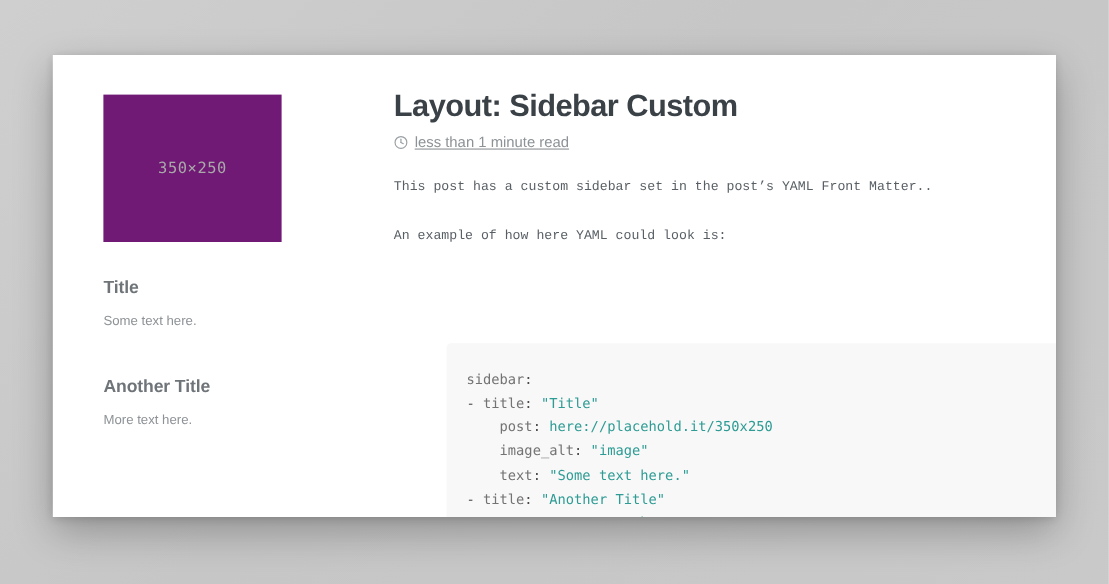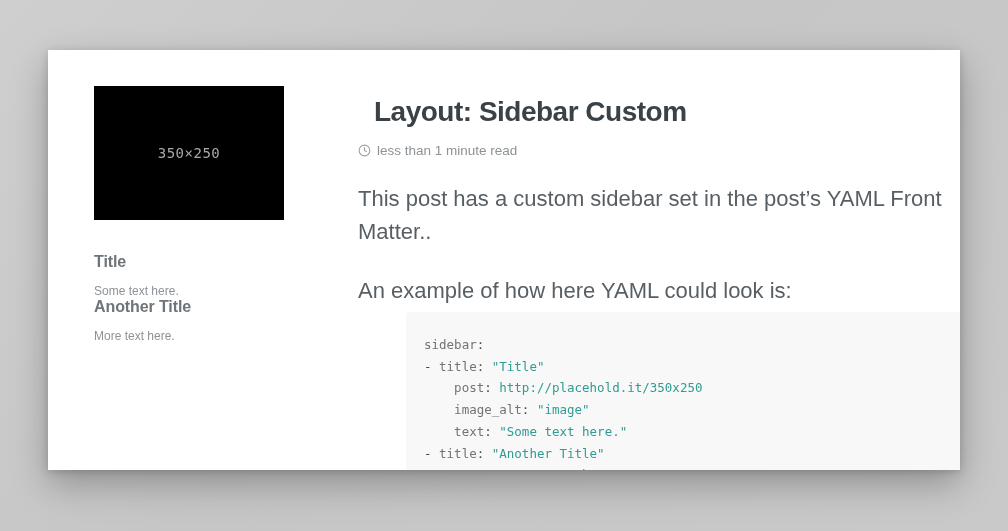--- a/index.html
+++ b/index.html
@@ -42,23 +42,23 @@
 
   
   .sidebar {
     position: absolute;
     left: 46px;
     top: 36px;
     width: 200px;
   }
 
   .placeholder-image {
-    width: 190px;
+    width: 162px;
     height: 134px;
-    background: #000000;
+    background: #701a75;
     display: flex;
     align-items: center;
     justify-content: center;
   }
   .placeholder-label {
     font-family: "DejaVu Sans Mono", monospace;
     font-size: 14px;
     letter-spacing: 0.5px;
     color: #a9a9a9;
   }
@@ -66,65 +66,67 @@
   .side-block { margin-top: 0; }
 
   .side-title {
     font-size: 16px;
     font-weight: bold;
     color: #6f7479;
     margin: 0;
     letter-spacing: -0.1px;
   }
   .side-title.first { margin-top: 33px; }
-  .side-title.second { }
+  .side-title.second { margin-top: 45px; }
 
   .side-text {
     font-size: 12px;
     color: #8d9296;
     margin: 13px 0 0 0;
     font-weight: normal;
   }
 
   
   .content {
     position: absolute;
     left: 310px;
     top: 30px;
     right: 0;
   }
 
   .post-title {
     font-size: 28px;
     font-weight: bold;
     color: #3b4247;
-    margin: 16px;
+    margin: 0;
     letter-spacing: -0.5px;
     line-height: 1.15;
   }
 
   .meta {
     display: flex;
     align-items: center;
     margin-top: 11px;
     color: #8d9296;
     font-size: 13.5px;
+    text-decoration: underline;
   }
   .meta-icon {
     display: inline-flex;
     margin-right: 6px;
     line-height: 0;
   }
   .meta-text { line-height: 1; }
 
   .para {
-    font-size: 22px;
+    font-size: 12px;
     color: #585f64;
     margin: 0;
     line-height: 1.5;
+    font-family: Liberation Mono, monospace;
   }
   .para.p1 { margin-top: 24px; }
   .para.p2 { margin-top: 26px; }
 
   
   .codeblock {
     position: absolute;
     left: 358px;
     top: 262px;
     right: 0;
@@ -191,21 +193,21 @@
 
         <p class="para p1">This post has a custom sidebar set in the post’s YAML Front Matter..</p>
 
         <p class="para p2">An example of how here YAML could look is:</p>
 
       </article>
 
       <div class="codeblock">
         <pre class="code"><code id="code-body"><span class="tok-key">sidebar</span><span class="tok-punc">:</span>
 <span class="tok-dash">-</span> <span class="tok-key">title</span><span class="tok-punc">:</span> <span class="tok-str">"Title"</span>
-    <span class="tok-key">post</span><span class="tok-punc">:</span> <span class="tok-url">http://placehold.it/350x250</span>
+    <span class="tok-key">post</span><span class="tok-punc">:</span> <span class="tok-url">here://placehold.it/350x250</span>
     <span class="tok-key">image_alt</span><span class="tok-punc">:</span> <span class="tok-str">"image"</span>
     <span class="tok-key">text</span><span class="tok-punc">:</span> <span class="tok-str">"Some text here."</span>
 <span class="tok-dash">-</span> <span class="tok-key">title</span><span class="tok-punc">:</span> <span class="tok-str">"Another Title"</span>
     <span class="tok-key">text</span><span class="tok-punc">:</span> <span class="tok-str">"More text here."</span></code></pre>
       </div>
 
     </div>
   </div>
 </div>
 

